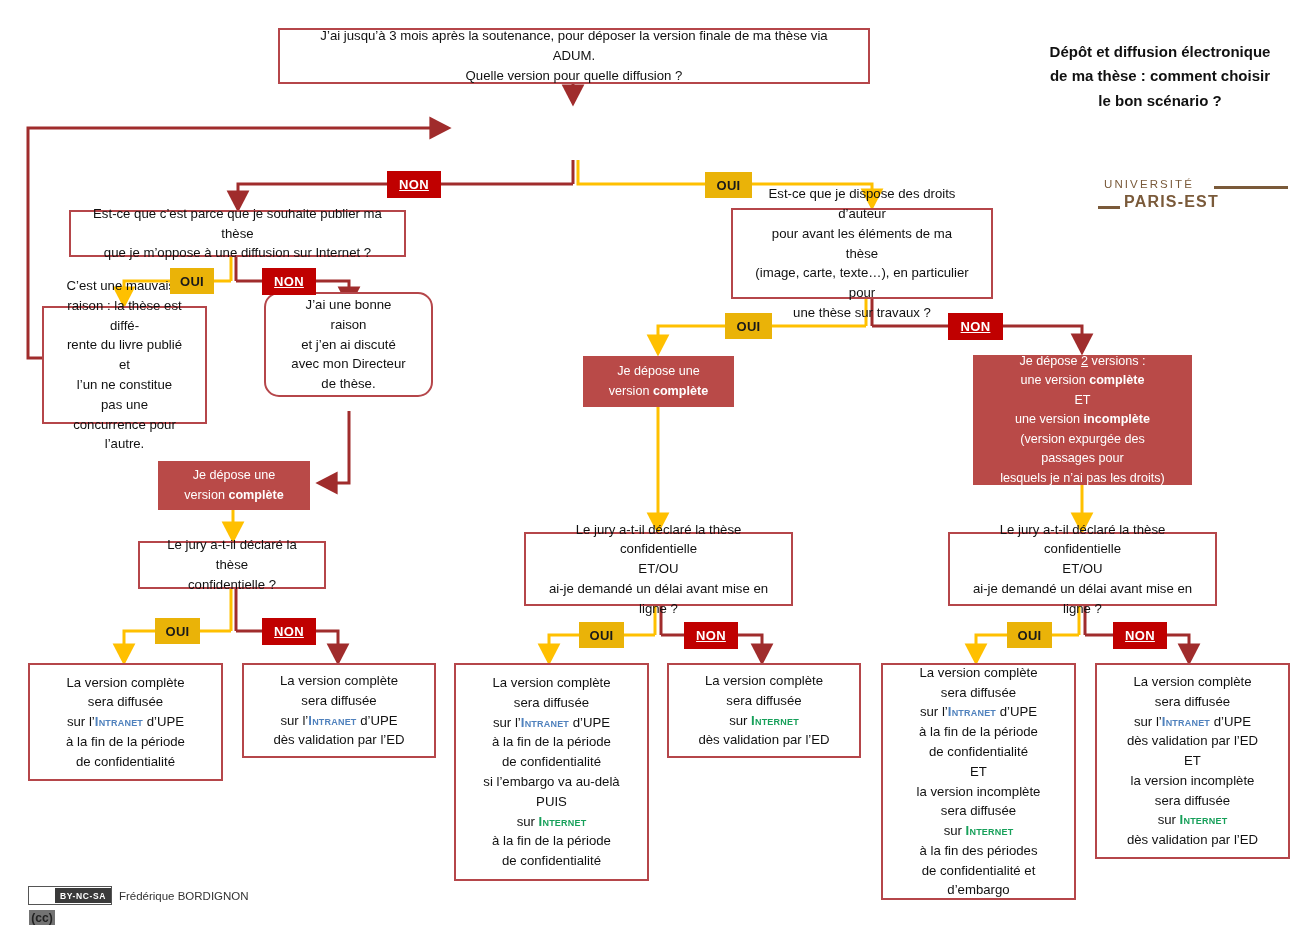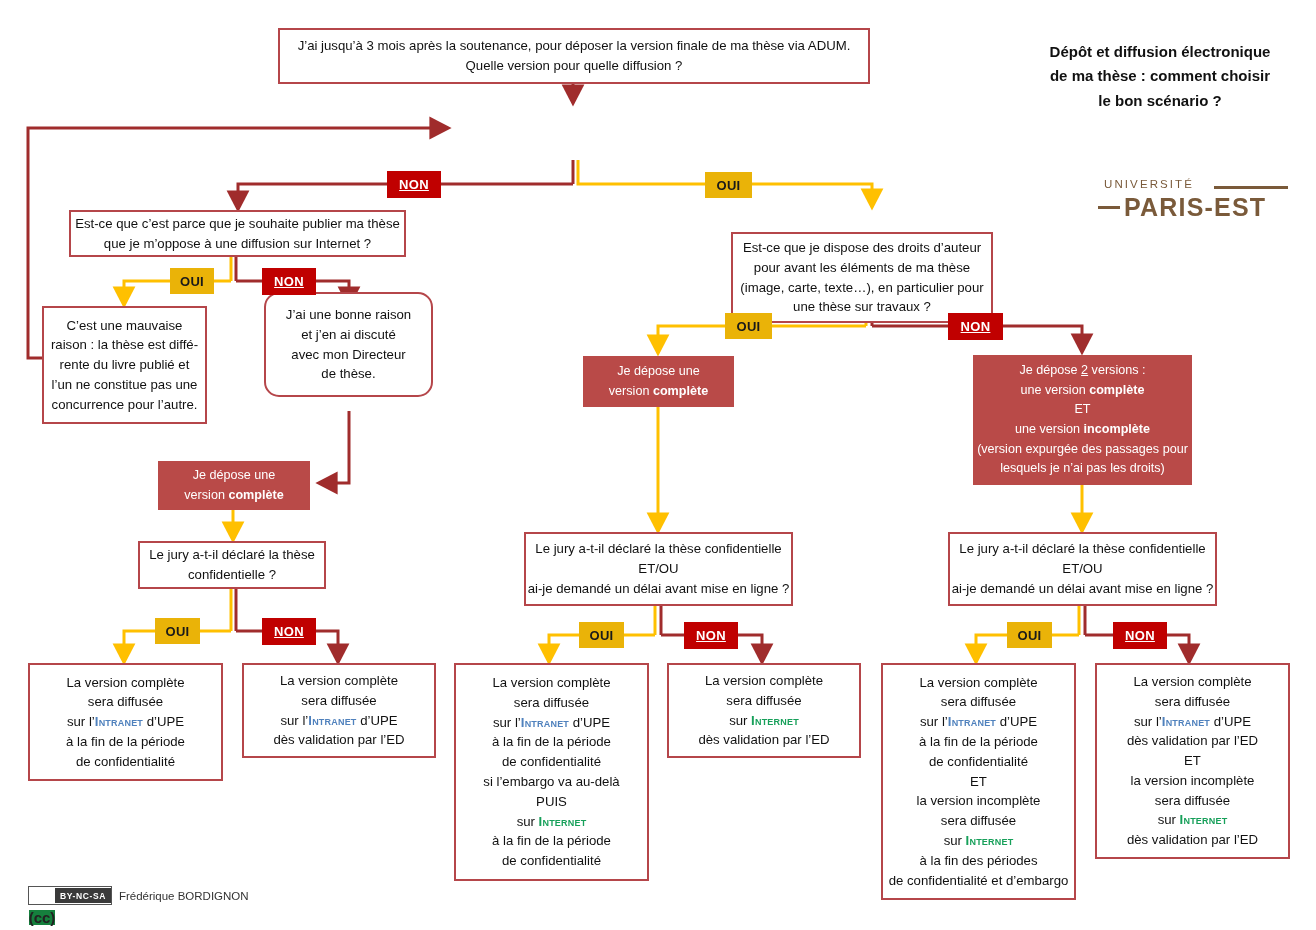--- a/index.html
+++ b/index.html
@@ -1,21 +1,21 @@
 <!DOCTYPE html>
 <html><head>
 <meta charset="utf-8">
 <style>
   html,body{margin:0;padding:0;background:#ffffff;}
   body{width:1316px;height:930px;font-family:"Liberation Sans",sans-serif;color:#000;}
   #stage{position:relative;width:1316px;height:930px;overflow:hidden;background:#fff;}
   svg#wires{position:absolute;left:0;top:0;width:1316px;height:930px;}
 
   .node{position:absolute;box-sizing:border-box;display:flex;align-items:center;justify-content:center;text-align:center;}
-  .node .inner{width:100%;padding:0 0;}
+  .node .inner{width:100%;padding:0 22px;}
   .node .line{display:block;line-height:1.45;}
 
   
   .qbox{background:#ffffff;border:2px solid #b5464a;color:#111;font-size:13.2px;}
   .qbox .line{line-height:1.5;}
 
   
   .fbox{background:#b94a48;border:0;color:#ffffff;font-size:12.6px;}
   .fbox .line{line-height:1.55;}
 
@@ -30,27 +30,27 @@
   .intranet{color:#4f81bd;font-variant:small-caps;font-weight:bold;letter-spacing:.2px;}
   .internet{color:#17a05a;font-variant:small-caps;font-weight:bold;letter-spacing:.2px;}
 
   
   #headline{position:absolute;left:1046px;top:40px;width:228px;text-align:center;
             font-size:15px;font-weight:bold;line-height:1.62;color:#111;}
   #logo{position:absolute;left:1098px;top:176px;width:190px;height:46px;}
   #logo .u1{position:absolute;left:6px;top:2px;font-size:11.5px;letter-spacing:2.1px;color:#7a5a3a;}
   #logo .bar1{position:absolute;left:116px;top:10px;width:74px;height:3px;background:#7a5a3a;}
   #logo .bar2{position:absolute;left:0px;top:30px;width:22px;height:3px;background:#7a5a3a;}
-  #logo .u2{position:absolute;left:26px;top:17px;font-size:25px;font-weight:bold;letter-spacing:1.2px;color:#7a5a3a;}
+  #logo .u2{position:absolute;left:26px;top:17px;font-size:16px;font-weight:bold;letter-spacing:1.2px;color:#7a5a3a;}
 
   
   #credit{position:absolute;left:28px;top:886px;display:flex;align-items:center;gap:7px;}
   #ccbadge{display:flex;align-items:center;border:1px solid #555;background:#fff;height:17px;}
   #ccbadge .cc{display:flex;align-items:center;justify-content:center;width:26px;height:15px;
-               background:#15803d;color:#222;font-size:15px;font-weight:bold;margin-top:44px;}
+               background:#737373;color:#222;font-size:12px;font-weight:bold;margin-top:44px;}
   #ccbadge .terms{display:flex;align-items:center;justify-content:center;height:15px;padding:0 5px;
                background:#3a3a3a;color:#fff;font-size:8.5px;font-weight:bold;letter-spacing:.6px;}
   #creditname{font-size:11.5px;color:#333;}
 </style>
 </head>
 <body>
 
 <div id="stage">
 
   <svg id="wires" viewBox="0 0 1316 930">
@@ -162,21 +162,21 @@
     </div>
   </div>
 
   <div class="node fbox" style="left:158px;top:461px;width:152px;height:49px;">
     <div class="inner">
       <span class="line">Je dépose une</span>
       <span class="line">version <b class="bold">complète</b></span>
     </div>
   </div>
 
-  <div class="node qbox" style="left:731px;top:208px;width:262px;height:91px;margin-top:24px;">
+  <div class="node qbox" style="left:731px;top:208px;width:262px;height:91px;">
     <div class="inner">
       <span class="line">Est-ce que je dispose des droits d’auteur</span>
       <span class="line">pour avant les éléments de ma thèse</span>
       <span class="line">(image, carte, texte…), en particulier pour</span>
       <span class="line">une thèse sur travaux ?</span>
     </div>
   </div>
 
   <div class="node fbox" style="left:583px;top:356px;width:151px;height:51px;">
     <div class="inner">

